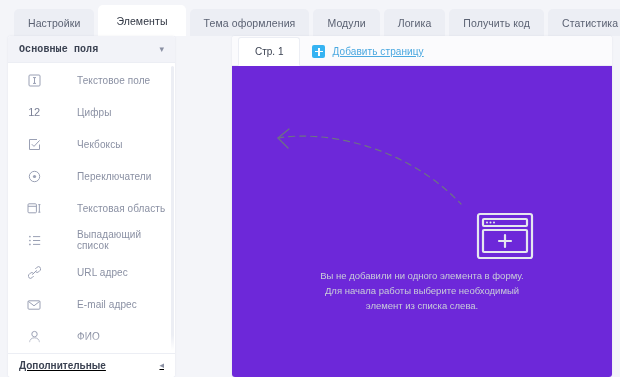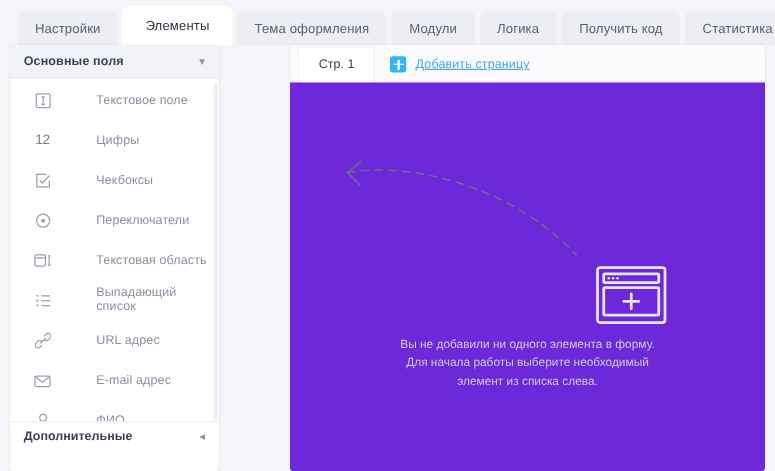--- a/index.html
+++ b/index.html
@@ -50,21 +50,21 @@
   }
   .sb-header {
     height: 27px;
     background: #f2f3f8;
     display: flex; align-items: center;
     padding: 0 11px;
     border-bottom: 1px solid #eceef4;
   }
   .sb-header .title {
     font-size: 10px; font-weight: bold; color: #3b4252;
-    flex: 1; letter-spacing: .1px;
+    flex: 1; letter-spacing: .1px; font-family: Liberation Mono, monospace;
   }
   .chev { color: #8a90a3; font-size: 9px; line-height: 1; }
 
   .sb-list {
     position: absolute; top: 28px; left: 0; right: 0; bottom: 24px;
     overflow: hidden;
   }
   .sb-item {
     height: 32px;
     display: flex; align-items: center;
@@ -80,26 +80,27 @@
   .sb-ico svg { display: block; }
   .num-ico { font-size: 11px; color: #7b8196; font-weight: normal; letter-spacing: -.3px; }
   .sb-label { font-size: 10px; color: #8a90a3; letter-spacing: .1px; margin-left: 24px; }
 
   .sb-scroll {
     position: absolute; right: 1px; top: 30px;
     width: 3px; height: 285px;
     background: #eceef4; border-radius: 2px;
   }
   .sb-footer {
-    position: absolute; left: 0; right: 0; bottom: 16px;
+    position: absolute; left: 0; right: 0; bottom: 0;
     height: 24px;
     background: #ffffff;
     border-top: 1px solid #eceef4;
     display: flex; align-items: center;
     padding: 0 11px;
+    text-decoration: underline;
   }
   .sb-footer .title {
     font-size: 10px; font-weight: bold; color: #3b4252; flex: 1;
   }
   .fade-row {
     position: absolute; left: 0; right: 0; bottom: 24px; height: 18px;
     background: linear-gradient(to bottom, rgba(255,255,255,0) 0%, #ffffff 85%);
   }
 
   

